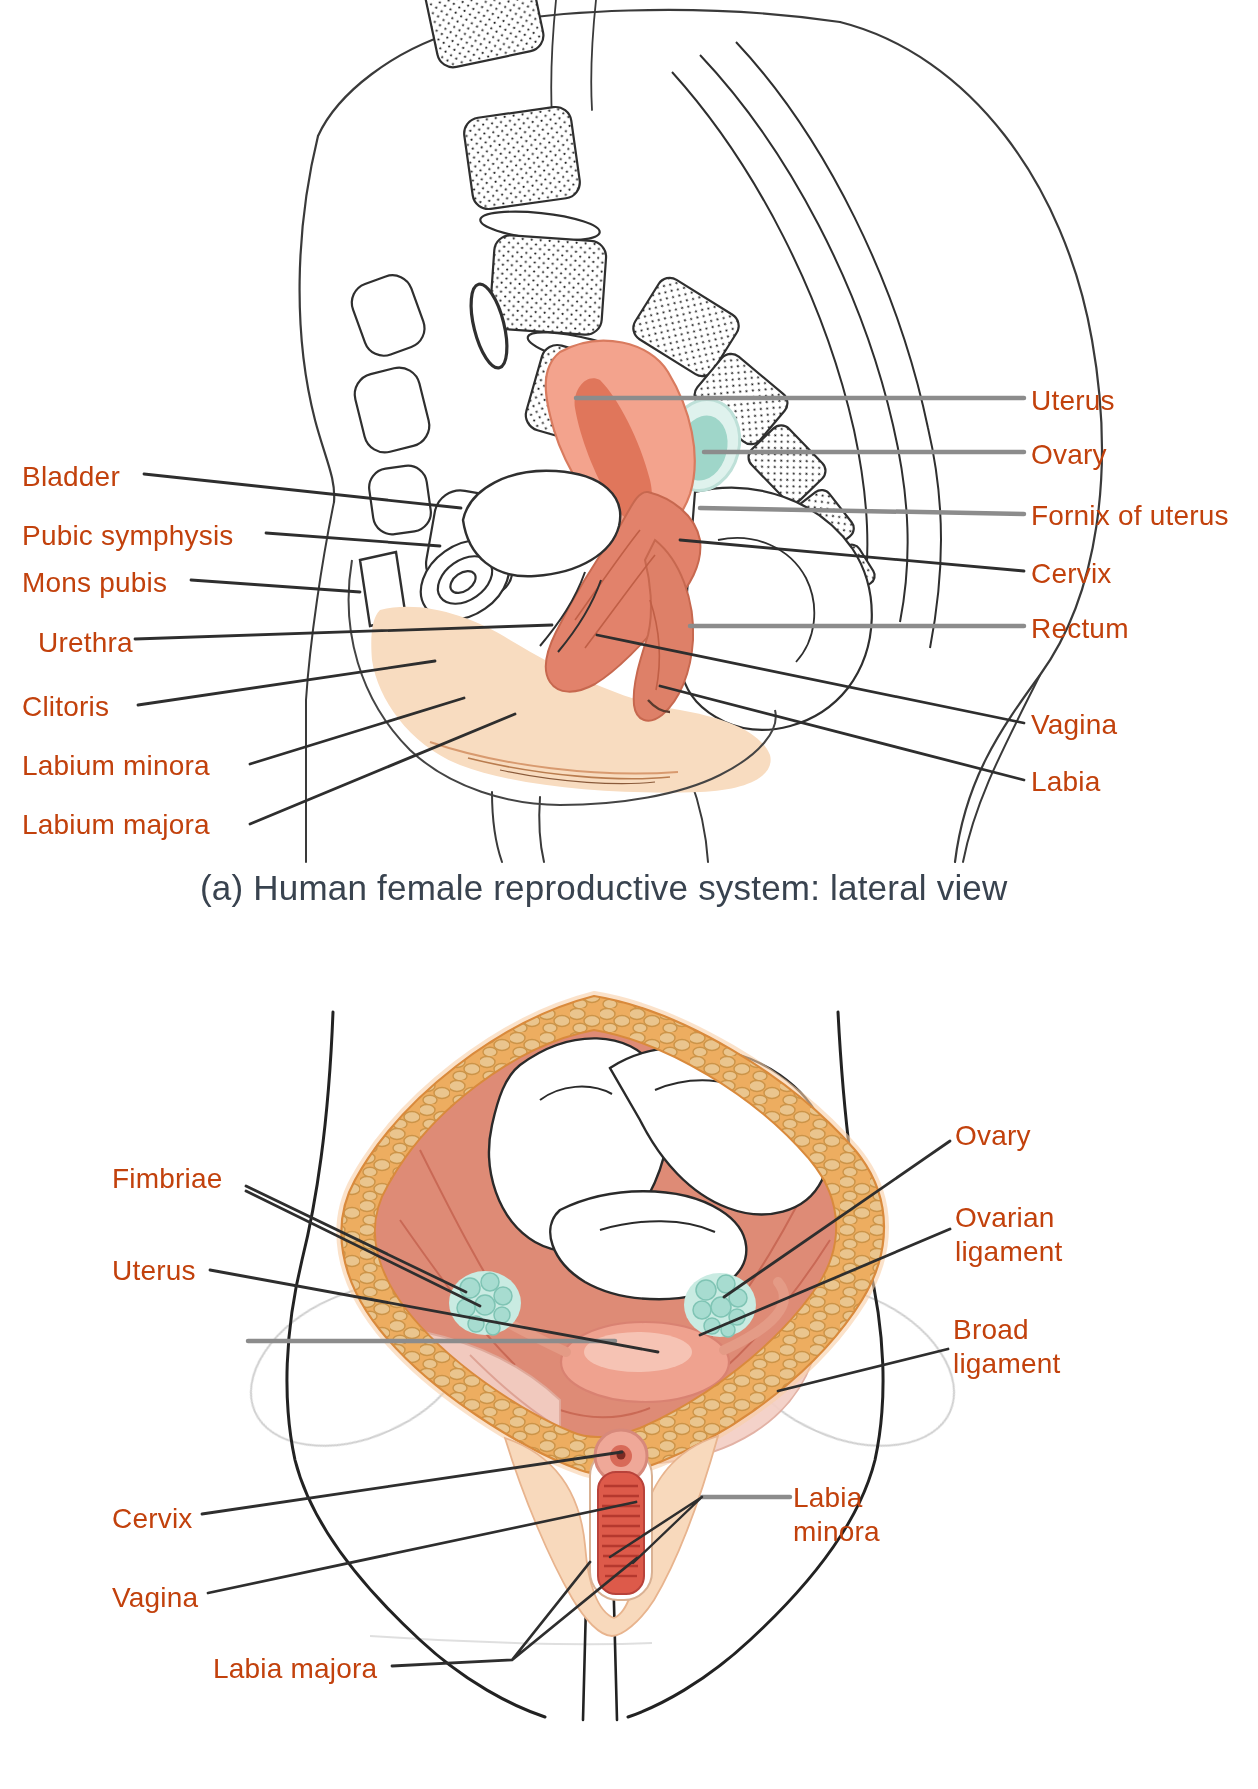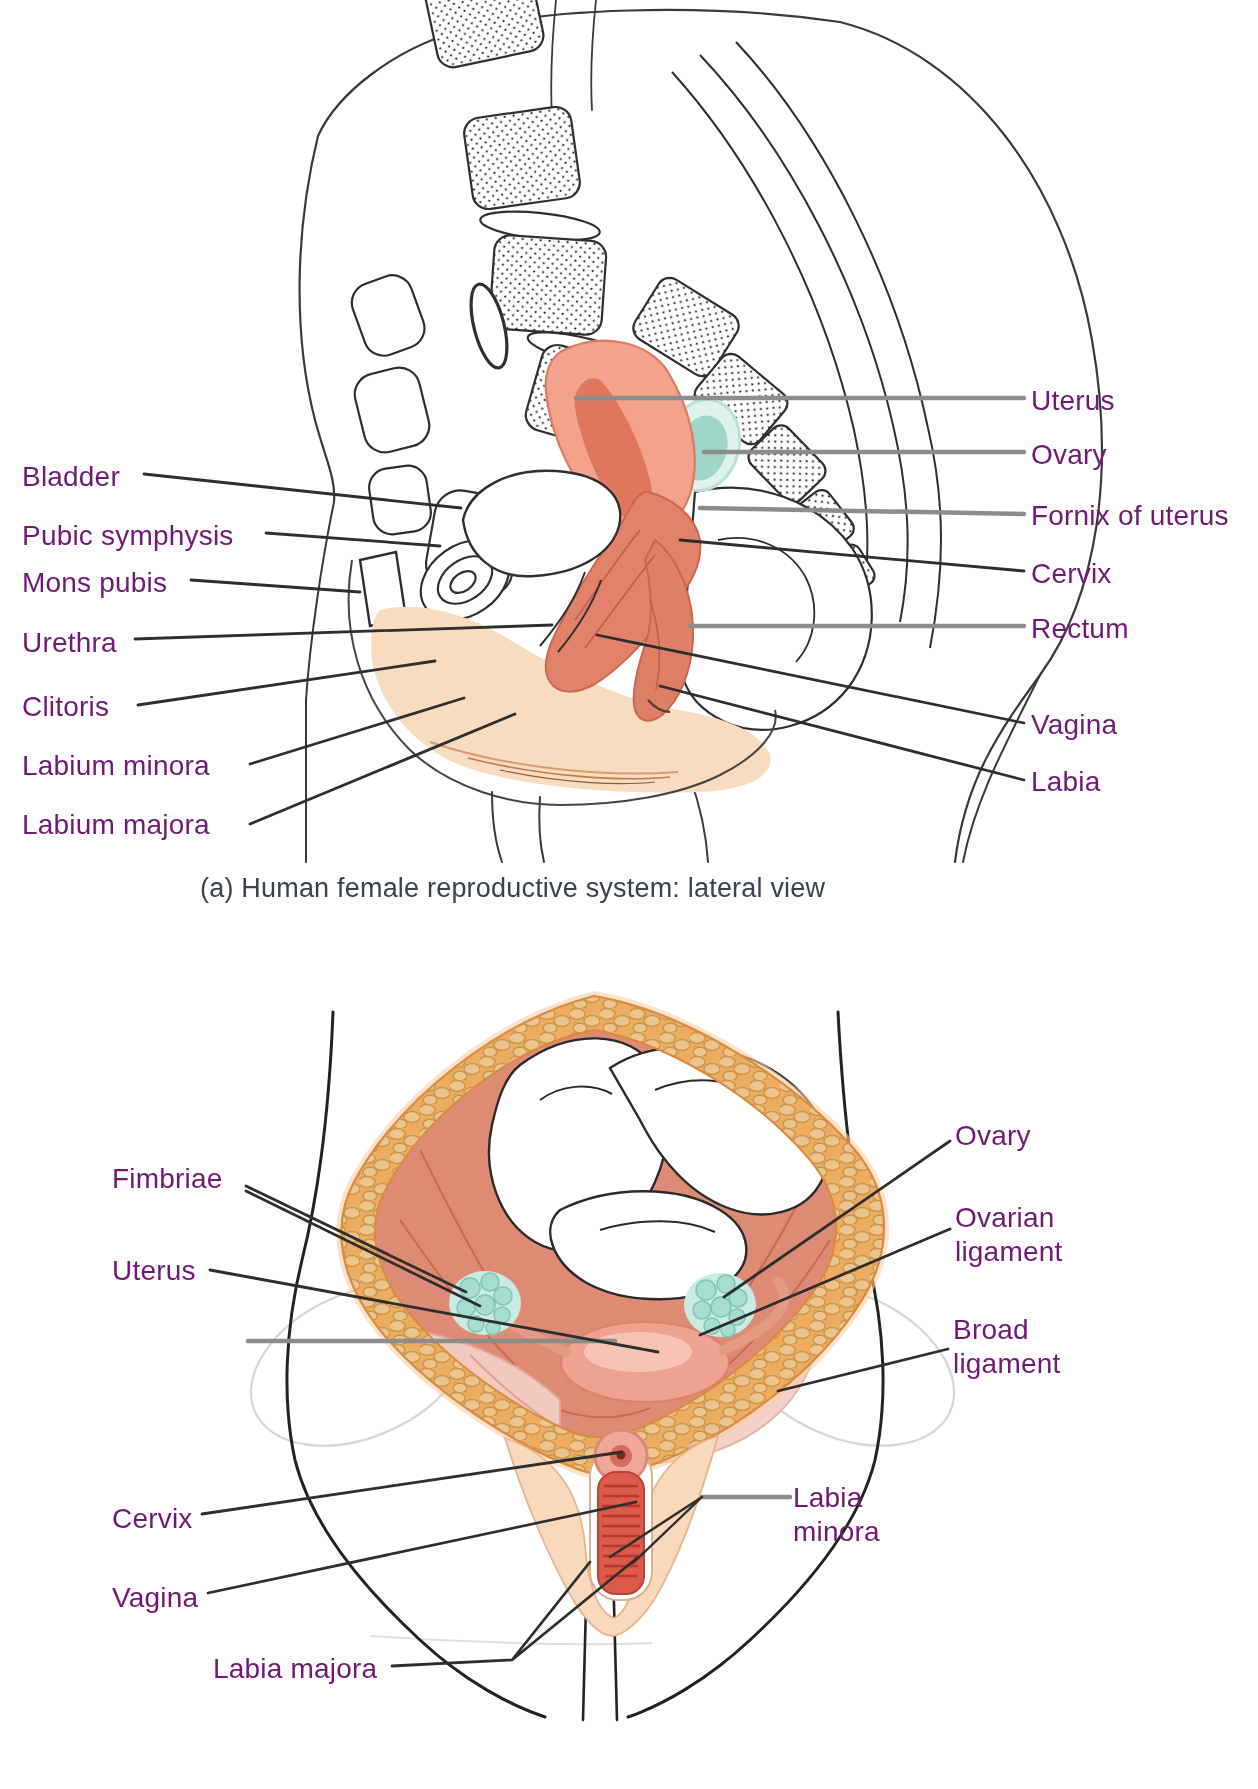--- a/index.html
+++ b/index.html
@@ -2,26 +2,26 @@
 <html><head>
 <meta charset="utf-8">
 <style>
   html,body{margin:0;padding:0;background:#ffffff;}
   .stage{
     position:relative;width:1258px;height:1789px;background:#ffffff;
     font-family:"Liberation Sans", sans-serif;overflow:hidden;
   }
   .art{position:absolute;left:0;top:0;width:1258px;height:1789px;}
   .lbl{
-    position:absolute;font-size:28px;line-height:34px;color:#701a75;
+    position:absolute;font-size:28px;line-height:34px;color:#c2410c;
     white-space:nowrap;letter-spacing:0.2px;
   }
   .lbl.wrap{white-space:normal;}
   .caption{
-    position:absolute;font-size:27px;line-height:32px;color:#39434f;
+    position:absolute;font-size:35px;line-height:32px;color:#39434f;
     white-space:nowrap;letter-spacing:0.2px;
   }
 </style>
 </head>
 <body>
 
 <div class="stage">
 
   <svg class="art" viewBox="0 0 1258 1789" aria-hidden="true">
     <defs>
@@ -262,21 +262,21 @@
         <line x1="950" y1="1229" x2="700" y2="1335"></line>
         <line x1="948" y1="1349" x2="778" y2="1391"></line>
         <path d="M 702 1497 L 610 1557 M 702 1497 L 633 1563" stroke-width="2.4"></path>
       </g>
     </g>
   </svg>
 
   <div class="lbl" style="left:22px;top:460px">Bladder</div>
   <div class="lbl" style="left:22px;top:519px">Pubic symphysis</div>
   <div class="lbl" style="left:22px;top:566px">Mons pubis</div>
-  <div class="lbl" style="left:22px;top:626px">Urethra</div>
+  <div class="lbl" style="left:38px;top:626px">Urethra</div>
   <div class="lbl" style="left:22px;top:690px">Clitoris</div>
   <div class="lbl" style="left:22px;top:749px">Labium minora</div>
   <div class="lbl" style="left:22px;top:808px">Labium majora</div>
 
   <div class="lbl" style="left:1031px;top:384px">Uterus</div>
   <div class="lbl" style="left:1031px;top:438px">Ovary</div>
   <div class="lbl" style="left:1031px;top:499px">Fornix of uterus</div>
   <div class="lbl" style="left:1031px;top:557px">Cervix</div>
   <div class="lbl" style="left:1031px;top:612px">Rectum</div>
   <div class="lbl" style="left:1031px;top:708px">Vagina</div>

